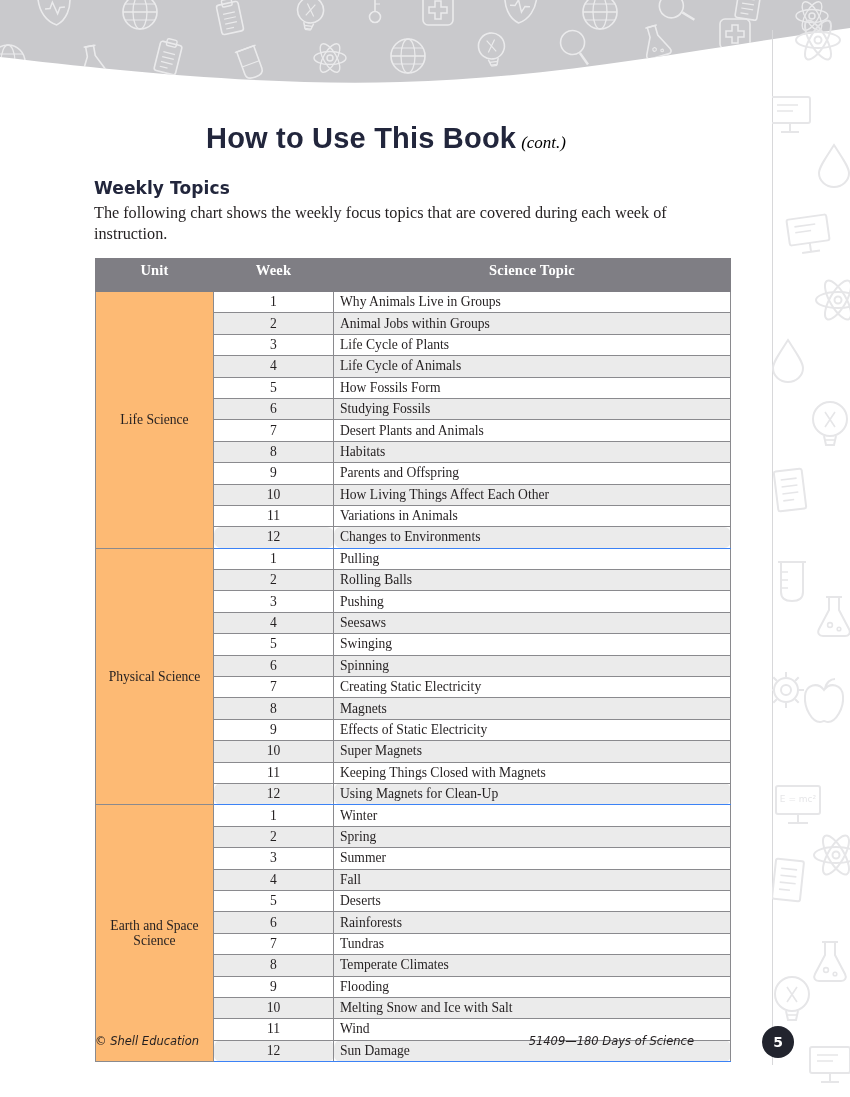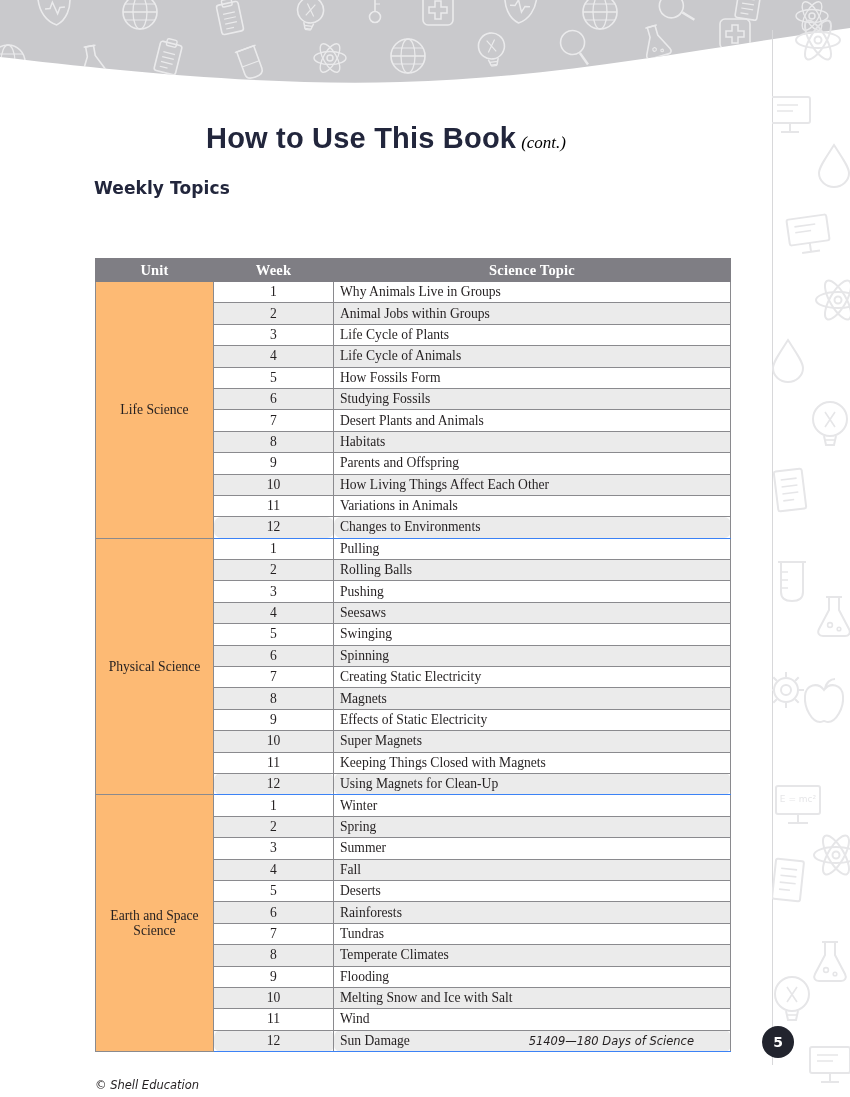--- a/index.html
+++ b/index.html
@@ -106,21 +106,21 @@
   table.topics col.c-week  { width: 120px; }
   table.topics col.c-topic { width: 397px; }
 
   table.topics thead th {
     background: #7f7e84;
     color: #ffffff;
     font-family: "Liberation Serif", serif;
     font-weight: bold;
     font-size: 14.5px;
     height: 20px;
-    padding: 1px 0 1px 0;
+    padding: 1px 0 11px 0;
     text-align: center;
     border: 1px solid #7f7e84;
     letter-spacing: 0.2px;
   }
 
   table.topics td {
     height: 20.4px;
     font-family: "Liberation Serif", serif;
     font-size: 13.6px;
     color: #231f20;
@@ -144,21 +144,21 @@
   table.topics tr.alt td.topic { background: #ebebeb; }
   table.topics tr.plain td.week,
   table.topics tr.plain td.topic { background: #ffffff; }
 
   
   table.topics tr.block-end td { border-bottom: 1px solid #3b82f6; border-radius: 7px; }
 
   
   .footer-left {
     position: absolute;
-    left: 95px; top: 1078px;
+    left: 95px; top: 1034px;
     font-family: "DejaVu Sans", sans-serif;
     font-style: italic;
     font-size: 11.5px;
     color: #231f20;
   }
   .footer-right {
     position: absolute;
     right: 788px; top: 1034px;
     font-family: "DejaVu Sans", sans-serif;
     font-style: italic;
@@ -353,20 +353,21 @@
 </div>
 
 <div class="page">
 
   <div class="title">
     <span class="t-main">How to Use This Book</span><span class="t-cont">(cont.)</span>
   </div>
 
   <div class="section-heading">Weekly Topics</div>
 
+  <div class="intro">The following chart shows the weekly focus topics that are covered during each week of instruction.</div>
 
   <div class="tbl-wrap">
     <table class="topics">
       <colgroup>
         <col class="c-unit">
           <col class="c-week">
           <col class="c-topic">
       </colgroup>
       <thead>
         <tr>

